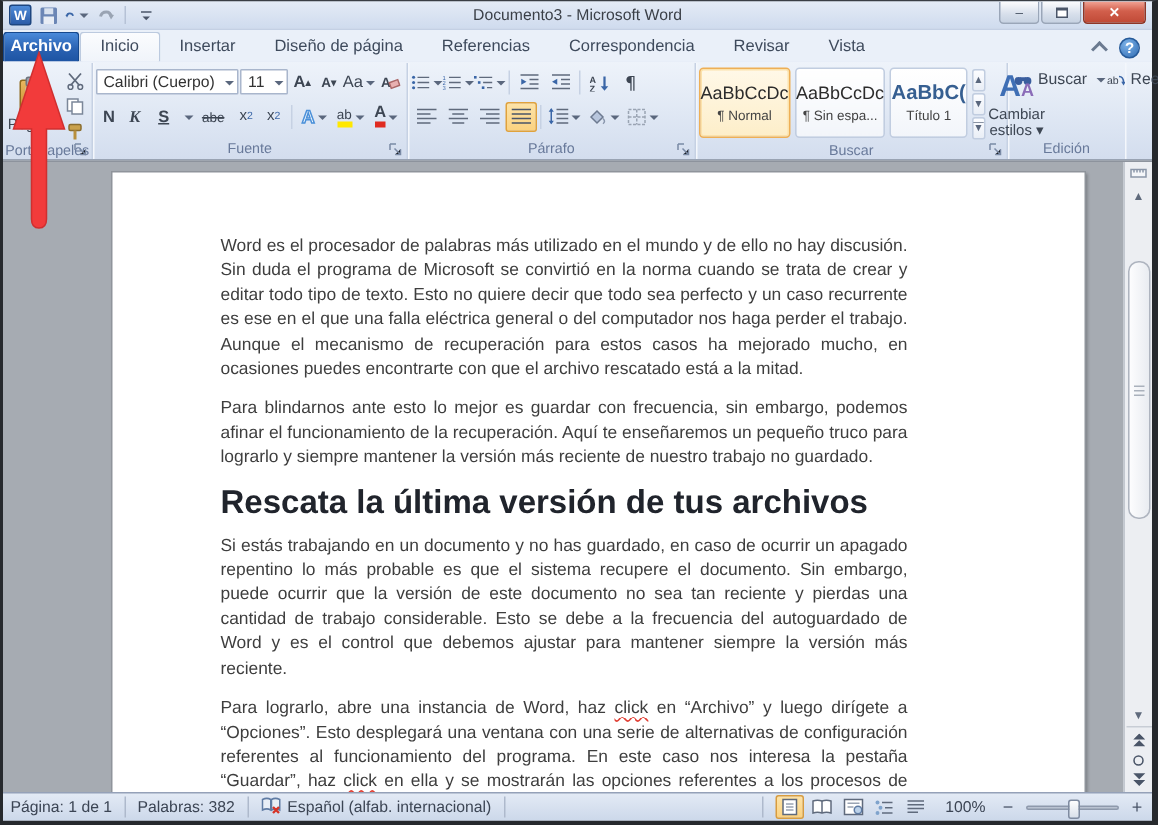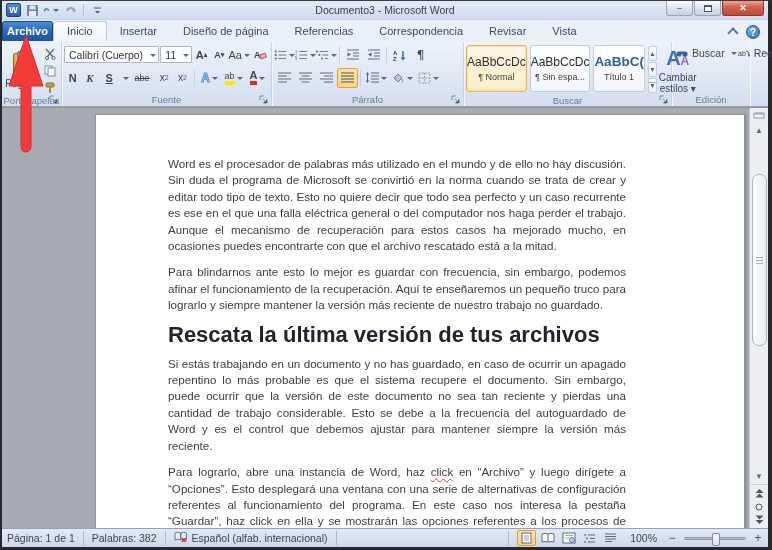--- a/index.html
+++ b/index.html
@@ -92,21 +92,21 @@
   .bigbtn{ width:52px; display:flex; flex-direction:column; align-items:center; justify-content:flex-start; padding-top:2px; font-size:10px; color:#3d4653; text-align:center; line-height:11px;}
   .changeA{ font-size:20px; font-weight:bold; color:#3f6fb5; line-height:22px; position:relative;}
   .changeA small{ font-size:12px; color:#8b6cb8; font-weight:bold;}
 
   
   .editgrp{ display:flex; flex-direction:column; justify-content:flex-start; padding:3px 4px 0;}
   .edit-item{ display:flex; align-items:center; gap:4px; height:16px; font-size:10.5px; color:#3d4653;}
 
   
   .docarea{ flex:1; background:#a6abb2; position:relative; display:flex; overflow:hidden; border-top:1px solid #8d939d;}
-  .page{ position:absolute; left:93px; top:6px; width:650px; bottom:-10px; background:#fff;
+  .page{ position:absolute; left:72px; top:6px; width:650px; bottom:-10px; background:#fff;
     border:1px solid #8f949b; box-shadow:1px 1px 2px rgba(0,0,0,.25); padding:41px 118px 0 72px;}
   .page p{ font-size:11.6px; line-height:16.4px; color:#3e3e3e; text-align:justify; margin-bottom:10px;}
   .page h1{ font-size:22px; line-height:22px; color:#20242c; margin:5px 0 10px; font-weight:bold;}
   .spell{ text-decoration:underline wavy #e03c31 1px; text-underline-offset:2px;}
 
   
   .vscroll{ position:absolute; right:0; top:0; bottom:0; width:19px; background:#eceef2; border-left:1px solid #c2c7cf; display:flex; flex-direction:column; align-items:center;}
   .sbtn{ width:17px; height:15px; display:flex; align-items:center; justify-content:center; font-size:8px; color:#5f6explicit; color:#5f6a7c;}
   .sb-track{ flex:1; width:17px; position:relative; }
   .sb-thumb{ position:absolute; left:1px; top:36px; width:15px; height:172px; background:linear-gradient(90deg,#fdfdfe,#e9ecf1); border:1px solid #aeb4bf; border-radius:7px;}

